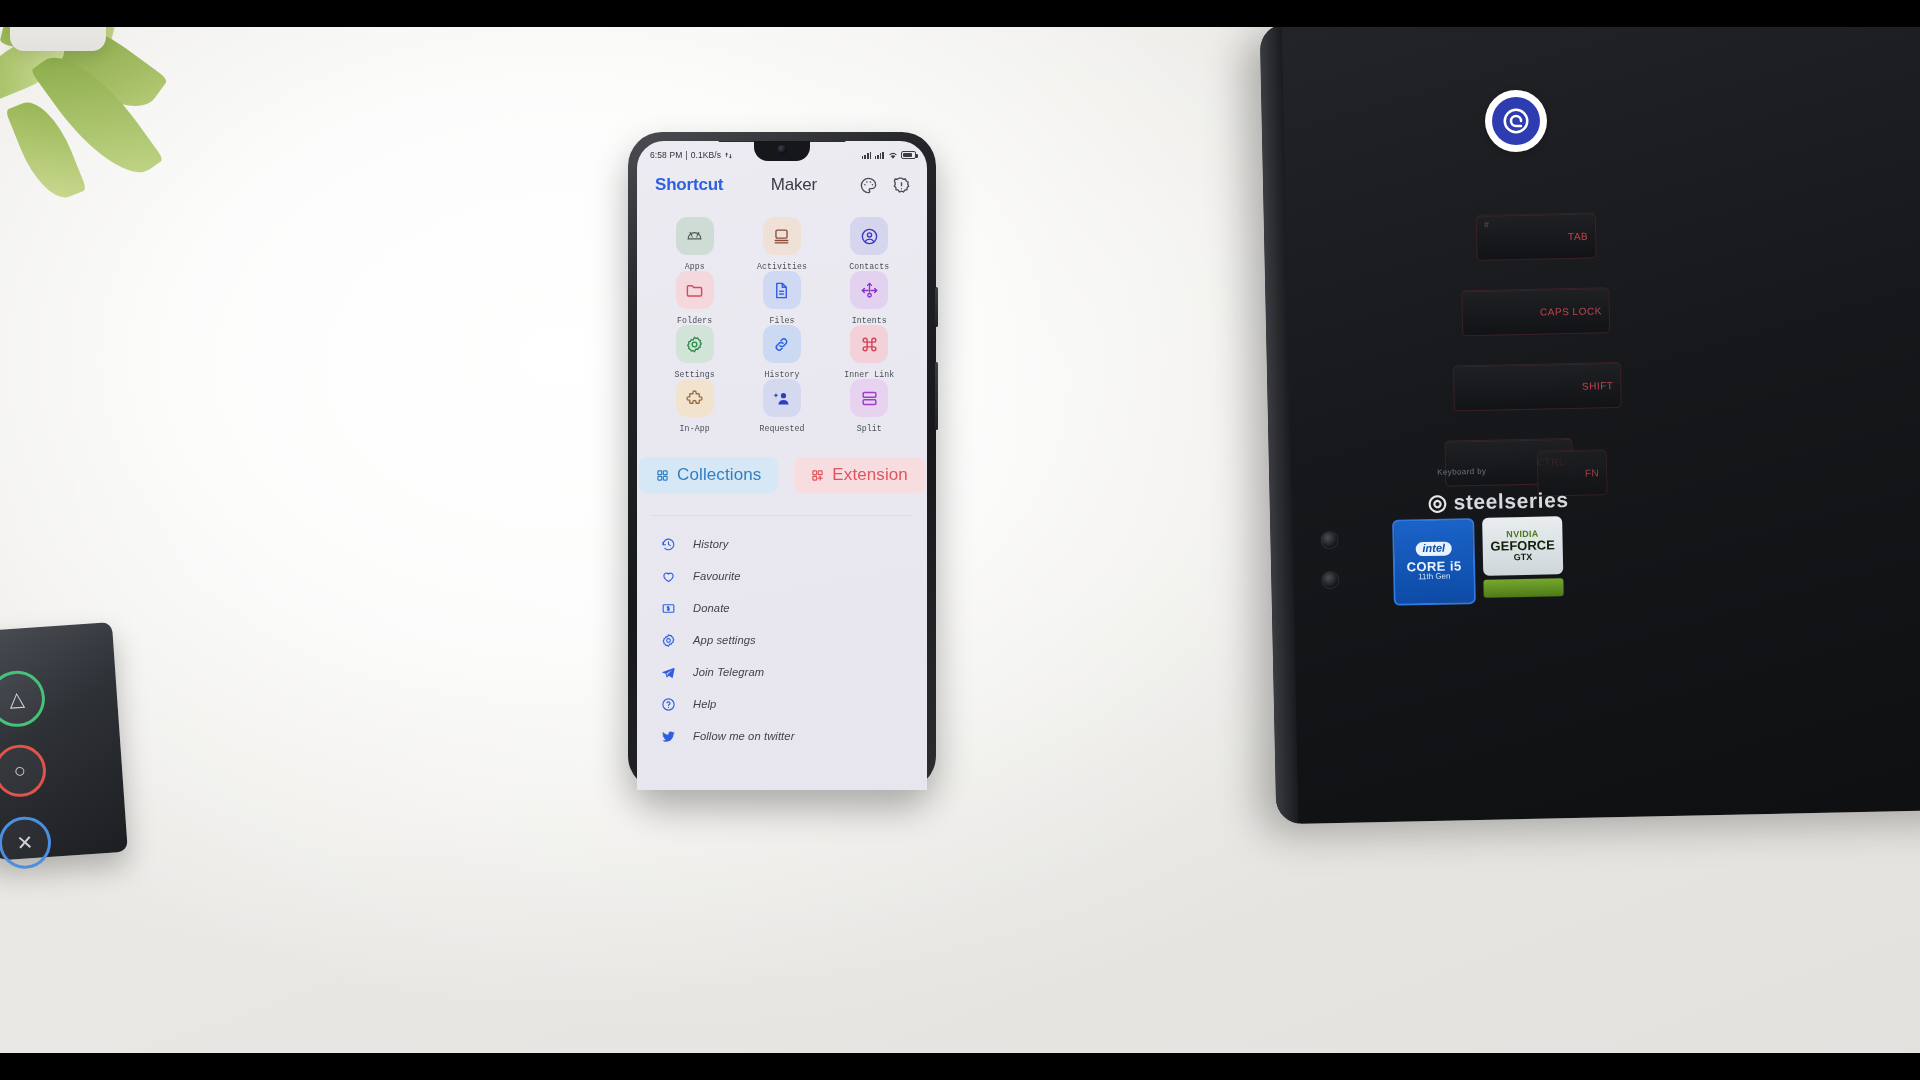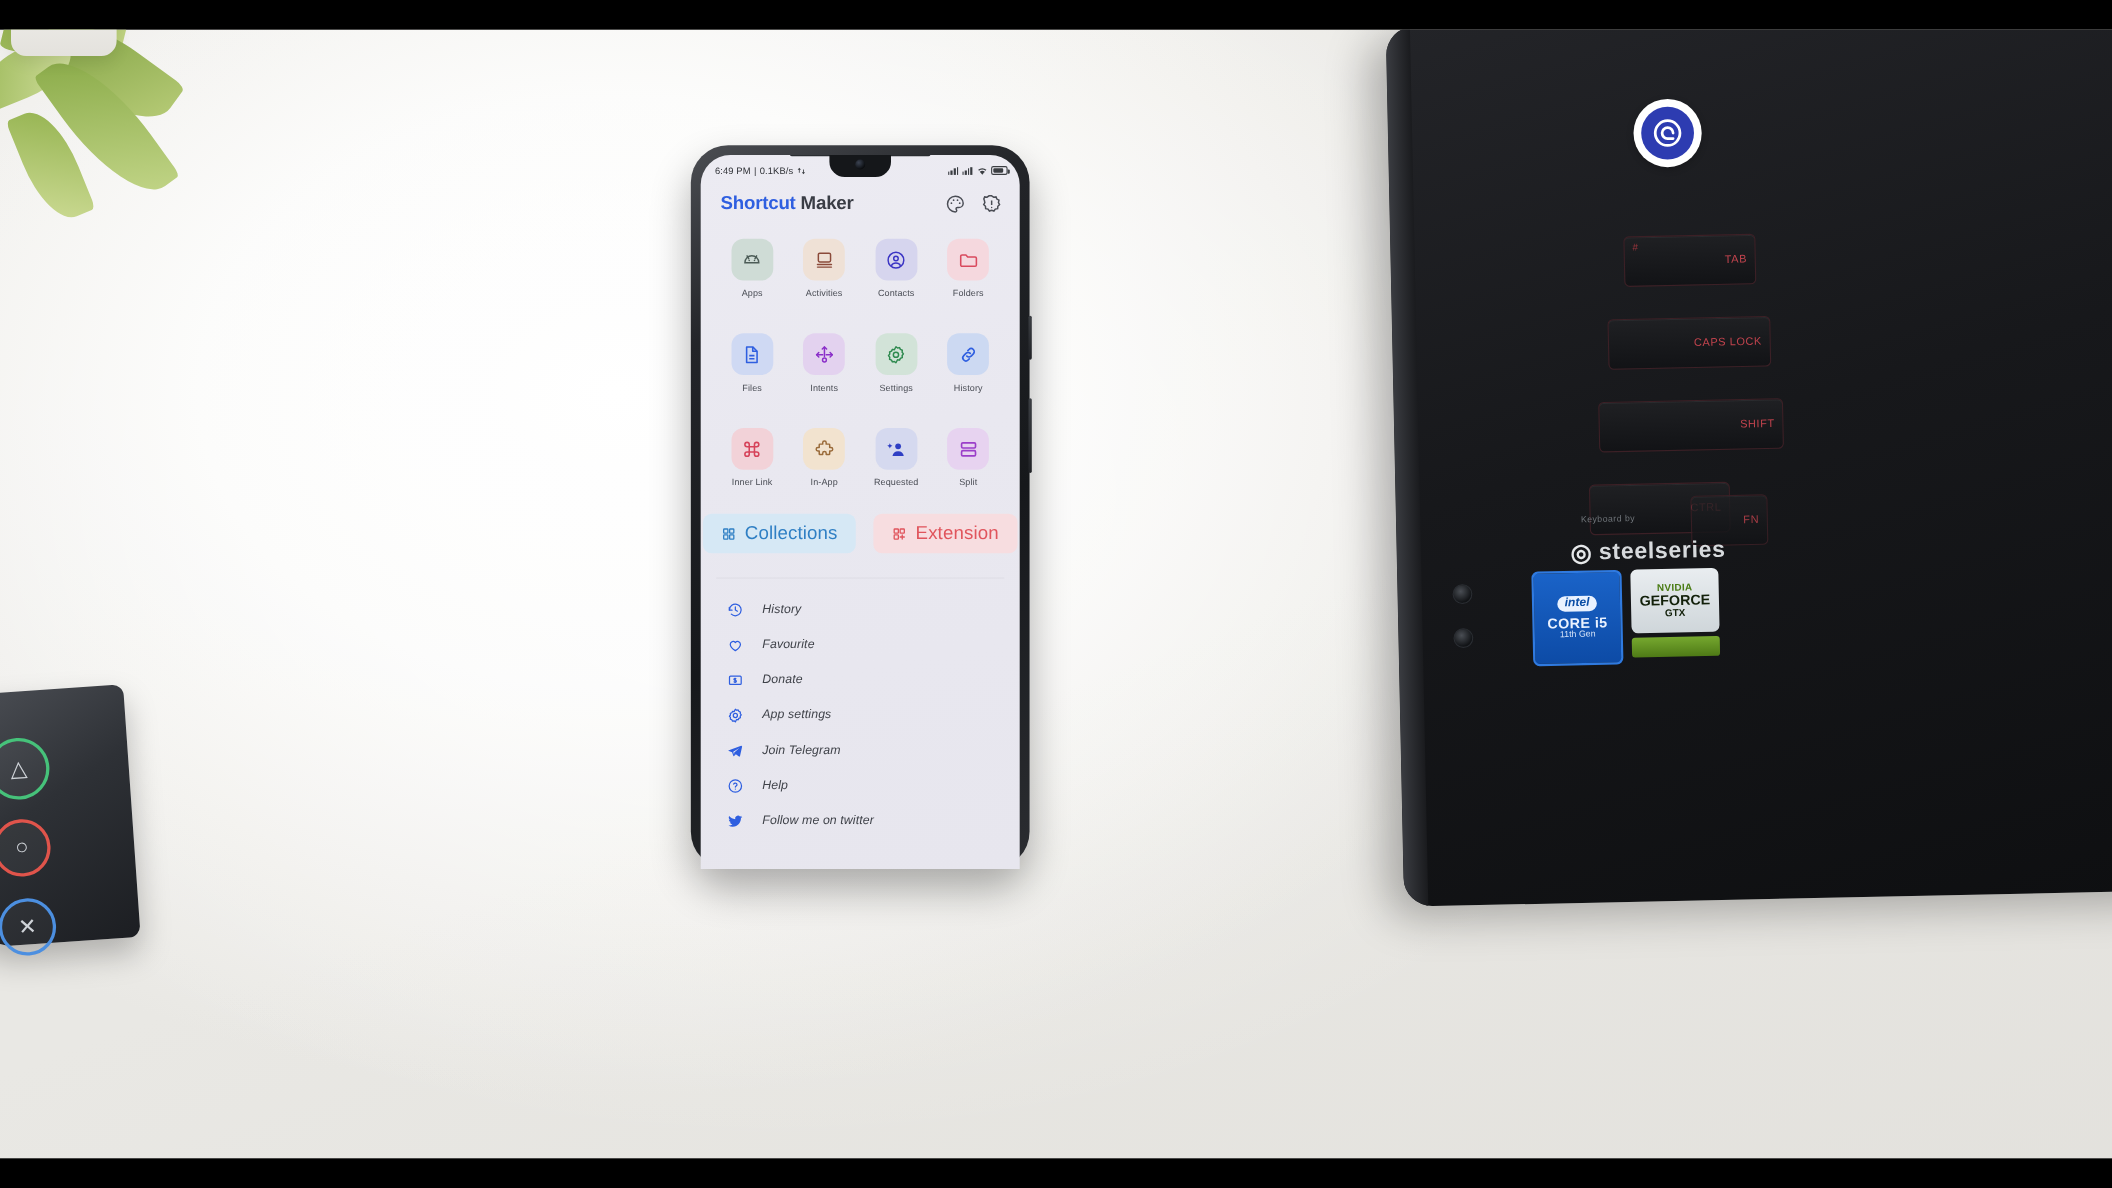--- a/index.html
+++ b/index.html
@@ -174,28 +174,28 @@
   .batt::after{content:"";position:absolute;right:-2.5px;top:2px;width:1.6px;height:4px;background:#3a3d42;border-radius:0 1px 1px 0;}
   .batt i{position:absolute;left:1px;top:1px;bottom:1px;width:9px;background:#3a3d42;border-radius:1px;}
 
   
   #app-header {
     display:flex; align-items:center; justify-content:space-between;
     padding: 10px 16px 2px 18px;
   }
   #app-title { font-size:17px; font-weight:bold; letter-spacing:-.2px; }
   #app-title .t-blue { color:#2f5fe0; }
-  #app-title .t-dark { color:#3a3d45; font-weight:bold; }
+  #app-title .t-dark { color:#3a3d45; font-weight:normal;margin-left:43px; }
   #header-actions { display:flex; align-items:center; gap:14px; }
   .hdr-icon { width:19px; height:19px; color:#4a4d55; display:block; }
 
   
   #grid {
-    display:grid; grid-template-columns: repeat(4, 1fr);
-    row-gap:32px; padding: 20px 14px 0 14px;
+    display:grid; grid-template-columns: repeat(3, 1fr);
+    row-gap:0; padding: 20px 14px 0 14px; font-family: Liberation Mono, monospace;
   }
   .grid-cell { display:flex; flex-direction:column; align-items:center; gap:7px; cursor:pointer; }
   .tile {
     width:38px; height:38px; border-radius:11px;
     display:flex; align-items:center; justify-content:center;
   }
   .tile svg { width:19px; height:19px; }
   .cell-label { font-size:8.2px; color:#4b4e56; letter-spacing:.1px; white-space:nowrap; }
 
   
@@ -309,21 +309,21 @@
       <div class="sidebtn" id="sb2"></div>
 
       <div id="phone-screen">
         <div id="earpiece"></div>
         <div id="notch">
           <span class="cam"></span>
         </div>
 
         <div id="statusbar">
           <div id="status-left">
-            <span>6:49 PM</span>
+            <span>6:58 PM</span>
             <span>|</span>
             <span>0.1KB/s</span>
             <svg width="9" height="9" viewBox="0 0 24 24" fill="#3a3d42">
               <path d="M7 4l4 5H8v7H6V9H3l4-5zm10 16l-4-5h3V8h2v7h3l-4 5z"></path>
             </svg>
           </div>
           <div id="status-right">
             <span class="sig">
                 <i></i>
                 <i></i>

